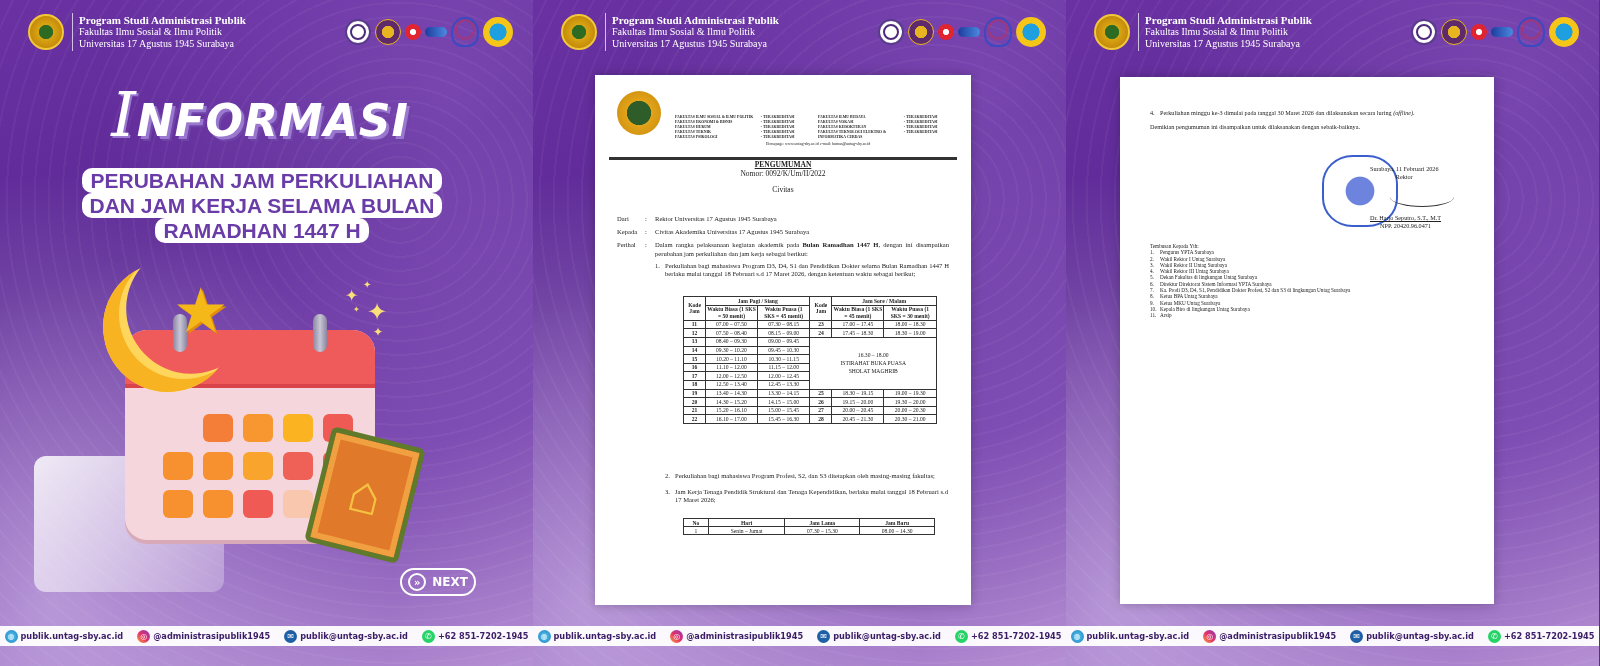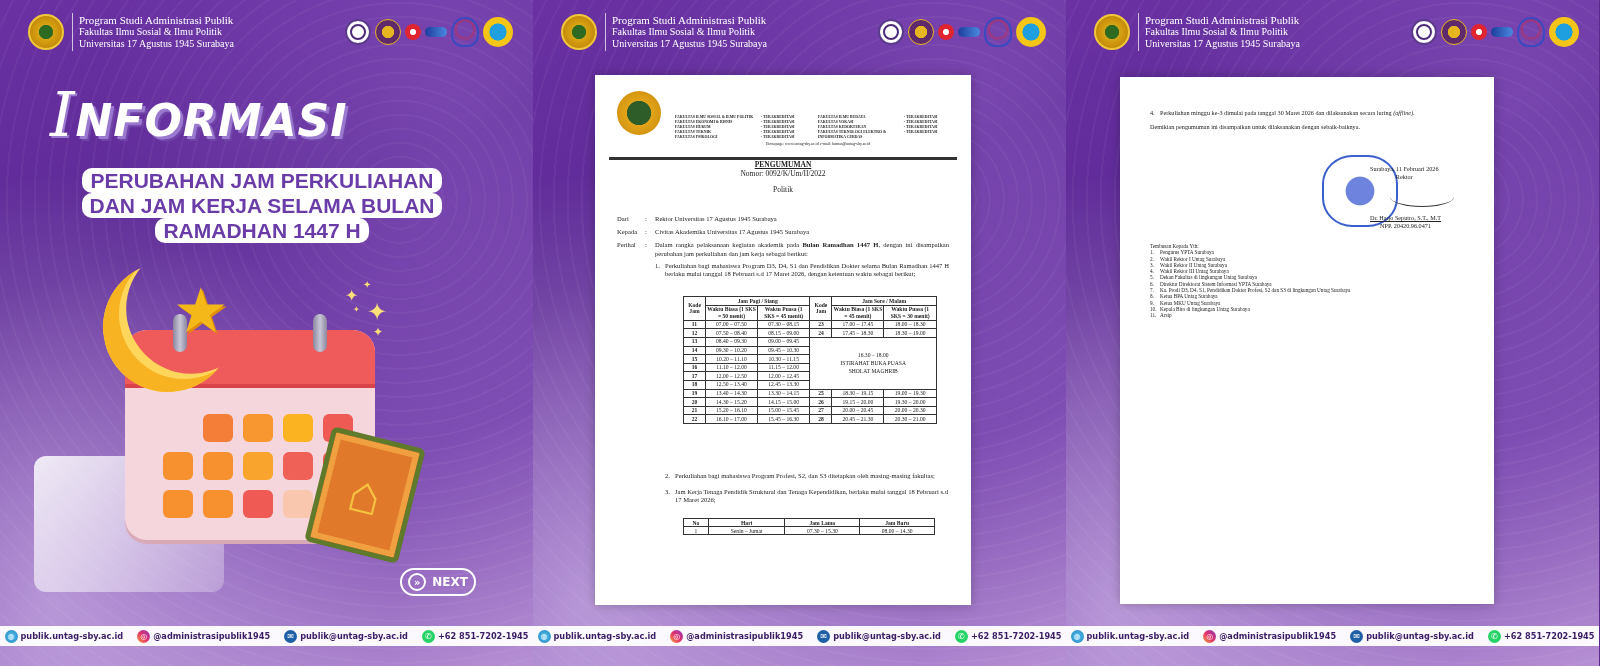--- a/index.html
+++ b/index.html
@@ -26,21 +26,21 @@
   
   .hdr { position: absolute; top: 10px; left: 28px; right: 20px; height: 44px; display: flex; align-items: center; }
   .uni-logo {
     width: 36px; height: 36px; border-radius: 50%;
     background: radial-gradient(circle, #3c7a2c 30%, #d9a514 32%, #c58b0a 70%, #8e5d06 100%);
     border: 2px solid #f0c83a; flex: 0 0 auto; position: relative;
   }
   .uni-logo::after { content: ""; position: absolute; inset: 9px; border-radius: 50%; background: #2d6a22; }
   .hdr-sep { width: 1px; height: 38px; background: rgba(255,255,255,0.7); margin: 0 6px 0 8px; }
   .hdr-text { color: #fff; font-family: "Liberation Serif", serif; line-height: 12px; }
-  .hdr-text .l1 { font-size: 11px; font-weight: normal; }
+  .hdr-text .l1 { font-size: 11px; font-weight: bold; }
   .hdr-text .l2, .hdr-text .l3 { font-size: 10px; }
   .partners { margin-left: auto; display: flex; align-items: center; gap: 4px; }
   .plogo { width: 26px; height: 26px; border-radius: 50%; }
   .pl1 { background: #fff; border: 2px solid #5a3a8a; box-shadow: inset 0 0 0 3px #fff, inset 0 0 0 5px #4d2a7a; }
   .pl2 { background: radial-gradient(circle, #e7b520 35%, #5e2a6c 38%); border: 1px solid #e7b520; }
   .pl3 { width: 16px; height: 16px; background: radial-gradient(circle, #fff 25%, #e02430 28%); }
   .pl4 { width: 22px; height: 10px; border-radius: 5px; background: linear-gradient(90deg, #1d3c9c, #4a8ae0); }
   .pl5 { width: 28px; height: 30px; border-radius: 50% 50% 40% 40%; border: 2px solid #3a4ac0; background: radial-gradient(circle at 50% 40%, transparent 40%, rgba(210,40,60,0.5) 42%, transparent 60%); }
   .pl6 { width: 30px; height: 30px; background: radial-gradient(circle, #1ea0e0 45%, #f5c518 48%); border: 2px solid #f5c518; }
 
@@ -53,21 +53,21 @@
   }
   .fi { display: flex; align-items: center; gap: 3px; }
   .ficon { width: 13px; height: 13px; border-radius: 50%; display: inline-flex; align-items: center; justify-content: center; color: #fff; font-size: 8px; }
   .ic-web { background: radial-gradient(circle, #5cc8f0, #1c7fc0); }
   .ic-ig { background: linear-gradient(45deg, #f9a43b, #e1306c, #8a3ab9); }
   .ic-mail { background: #1f5fa5; }
   .ic-wa { background: #25d366; }
 
   
   .informasi {
-    position: absolute; top: 78px; left: 50px; width: 420px; 
+    position: absolute; top: 78px; left: 50px; width: 420px; text-align: center;
     font-family: "DejaVu Sans", sans-serif; font-weight: bold; font-style: italic;
     font-size: 44px; color: #fff; letter-spacing: 1px;
     text-shadow: 3px 3px 0 #9b78cf, 5px 5px 0 #6f43a8;
   }
   .informasi .big-i { font-family: "DejaVu Serif", serif; font-style: italic; font-weight: normal; font-size: 62px; text-shadow: 2px 2px 0 #9b78cf; }
   .subtitle {
     position: absolute; top: 168px; left: 64px; width: 396px; text-align: center;
   }
   .subtitle span {
     display: inline; background: #fff; color: #6a3ca8; box-decoration-break: clone; -webkit-box-decoration-break: clone;
@@ -279,21 +279,21 @@
           <span>INFORMATIKA CERDAS</span>
           <span></span>
         </div>
       <div class="lh-home">Homepage: www.untag-sby.ac.id   e-mail: humas@untag-sby.ac.id</div>
       <div class="lh-rule"></div>
     </div>
 
     <div class="annc">
       <div class="t1">PENGUMUMAN</div>
       <div>Nomor: 0092/K/Um/II/2022</div>
-      <div class="tent">Politik</div>
+      <div class="tent">Civitas</div>
     </div>
 
     <div class="meta">
       <div class="mrow">
           <span class="mk">Dari</span>
           <span class="mc">:</span>
           <span class="mv">Rektor Universitas 17 Agustus 1945 Surabaya</span>
         </div>
       <div class="mrow">
           <span class="mk">Kepada</span>

